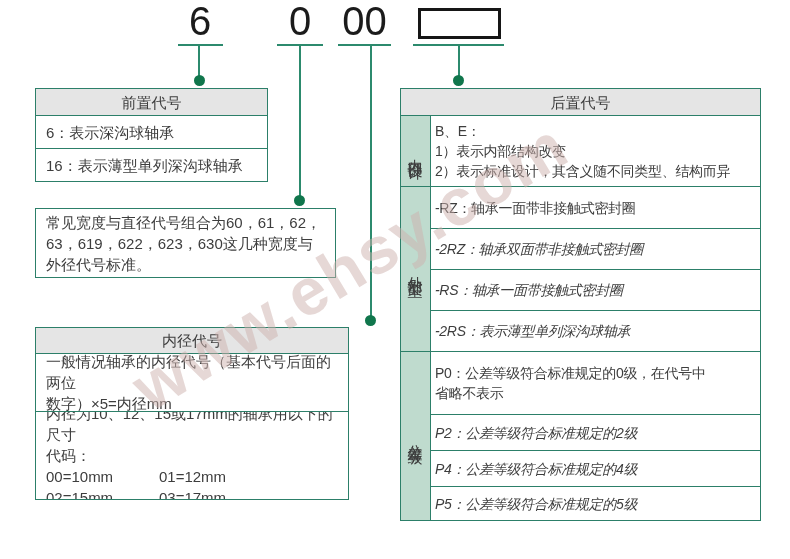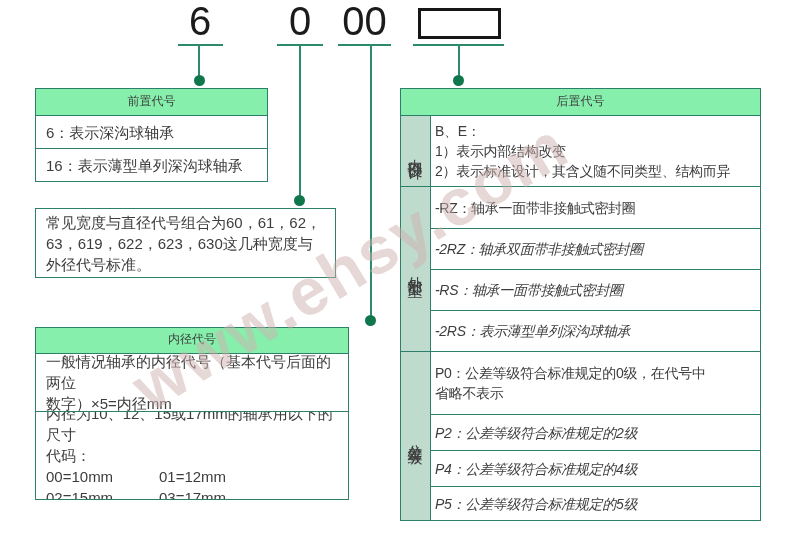--- a/index.html
+++ b/index.html
@@ -21,22 +21,22 @@
   .hline { position: absolute; top: 44px; height: 2px; background: #2c8a6d; }
   .vline { position: absolute; top: 45px; width: 2px; background: #2c8a6d; }
   .dot   { position: absolute; width: 11px; height: 11px; border-radius: 50%; background: #10764c; }
   
   .tbox {
     position: absolute; border: 1.5px solid #2c7f69; background: #fff;
     font-size: 15px; line-height: 21px;
   }
   .hd {
     display: flex; align-items: center; justify-content: center;
-    background: #86efac; border-bottom: 1.5px solid #2c7f69;
-    font-size: 12px; color: #3d3d3d; font-family: Liberation Mono, monospace;
+    background: #e5e5e5; border-bottom: 1.5px solid #2c7f69;
+    font-size: 15px; color: #3d3d3d;
   }
   .row {
     display: flex; align-items: center; padding: 0 10px;
     white-space: pre-wrap; overflow: hidden;
   }
   .row + .row { border-top: 1.5px solid #2c7f69; }
   
   .section { display: flex; }
   .section + .section { border-top: 1.5px solid #2c7f69; }
   .side {

